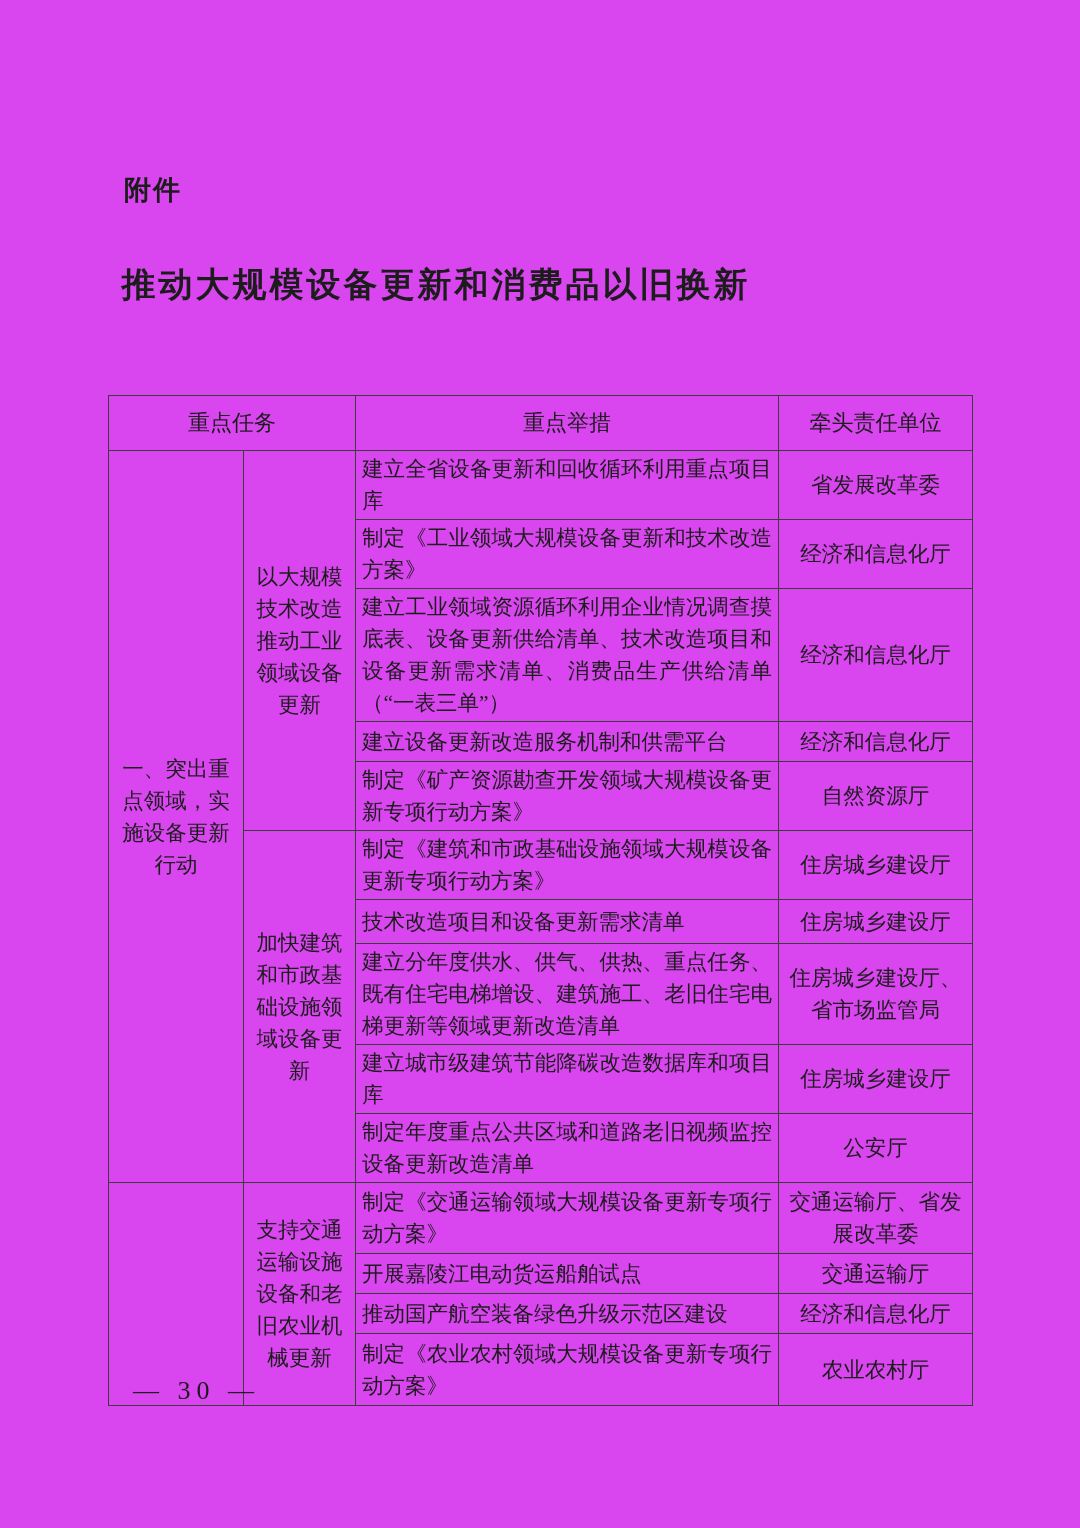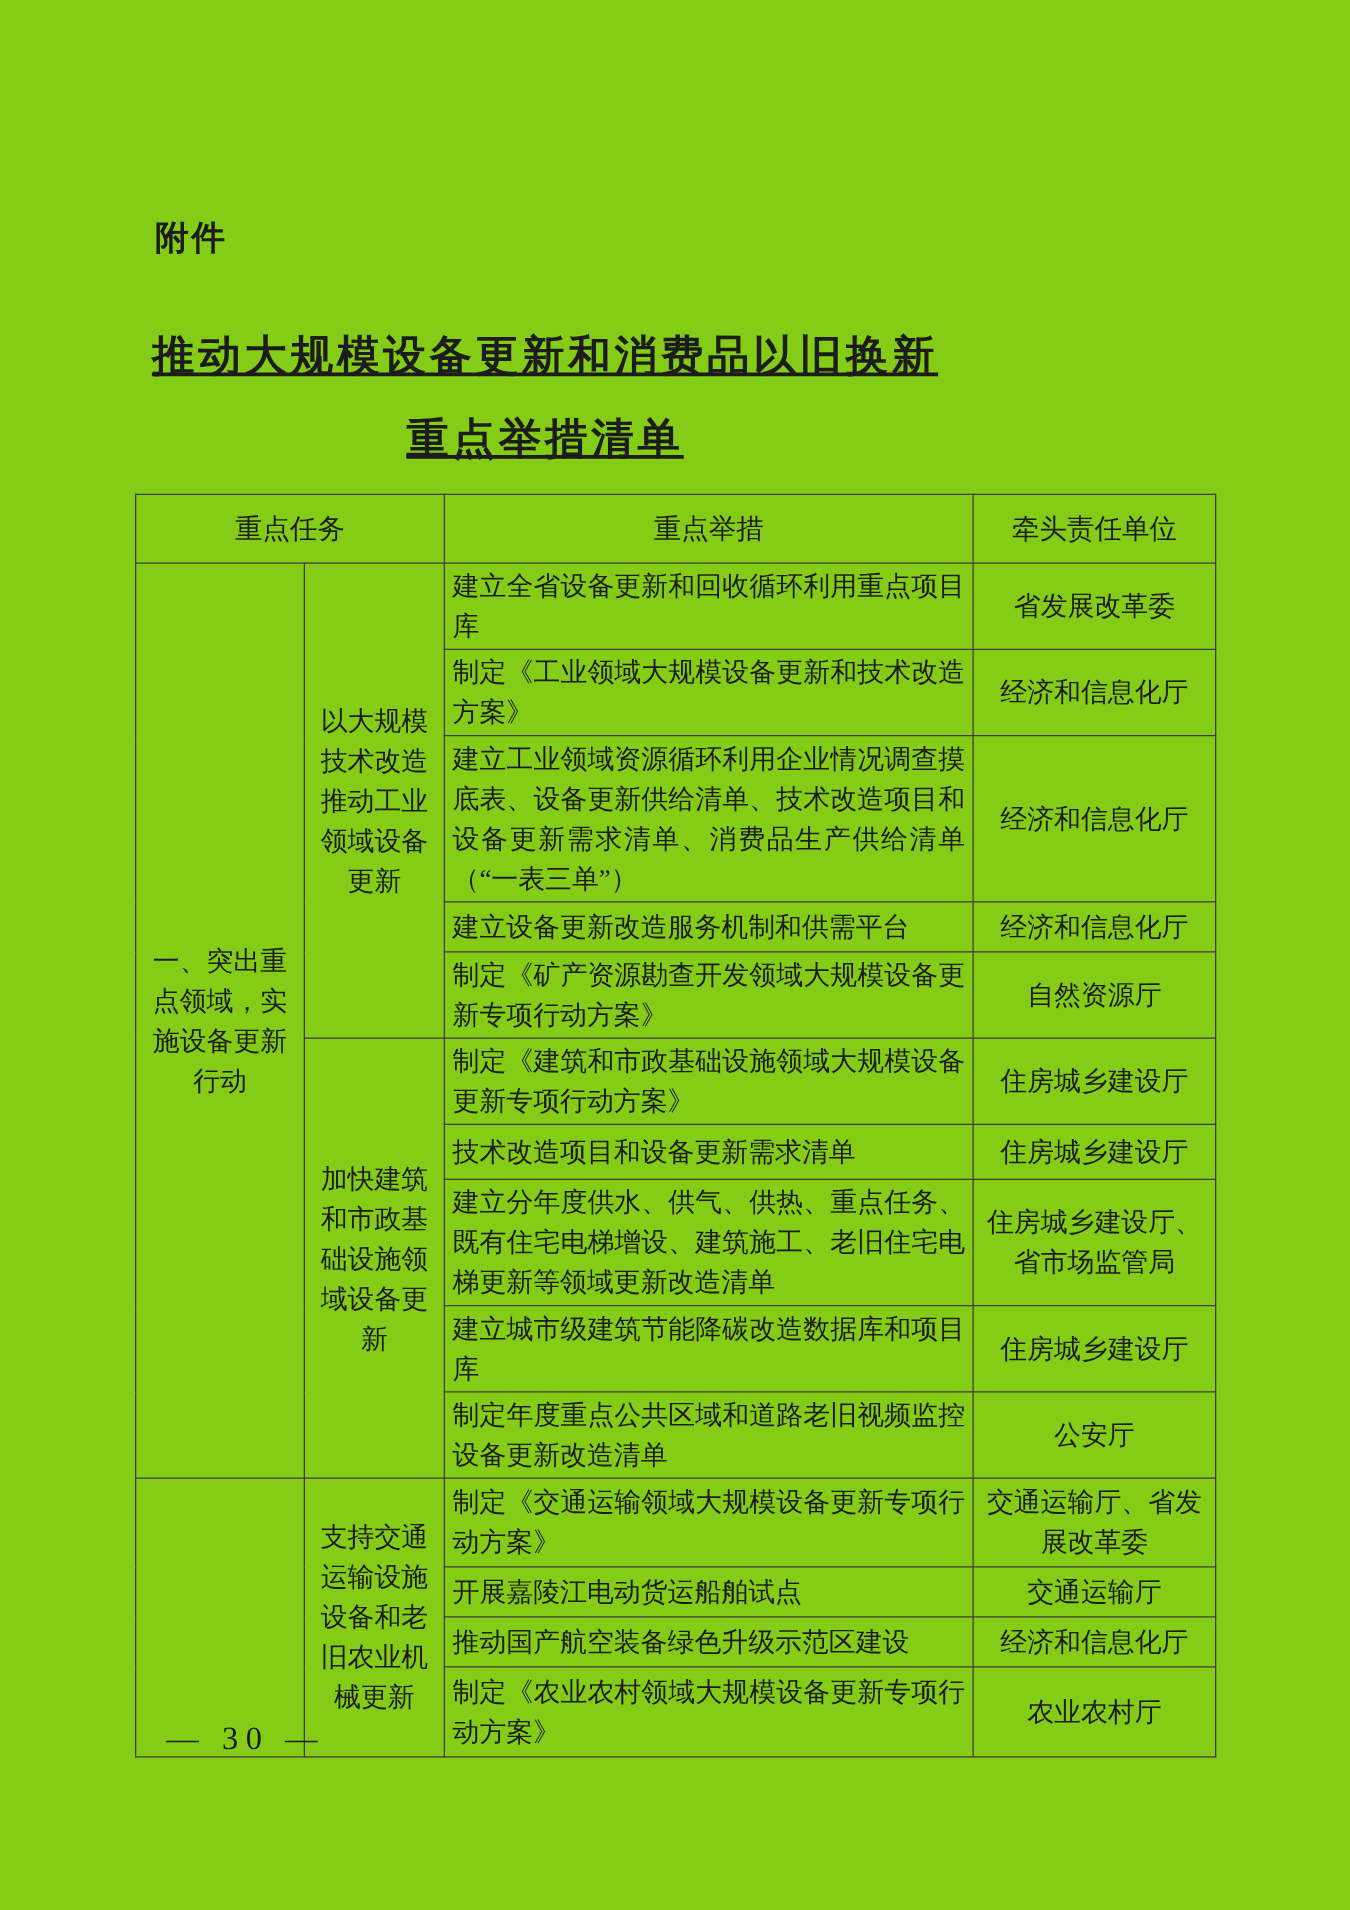--- a/index.html
+++ b/index.html
@@ -10,41 +10,40 @@
     height: 1528px;
     position: relative;
     font-family: "Liberation Serif", "DejaVu Serif", serif;
     color: #1c1c1c;
   }
   .page {
     position: absolute;
     inset: 0;
     width: 1080px;
     height: 1528px;
-    background: #84cc16;
+    background: #d946ef;
     overflow: hidden;
   }
   .attachment {
     position: absolute;
     left: 124px;
     top: 172px;
     font-family: "Liberation Sans", "DejaVu Sans", sans-serif;
     font-weight: 700;
     font-size: 27px;
     letter-spacing: 2px;
   }
   .doc-title {
     position: absolute;
     left: 0;
     width: 872px;
     text-align: center;
     font-weight: 700;
     font-size: 34px;
     letter-spacing: 3px;
-    text-decoration: underline;
   }
   .doc-title.line1 { top: 262px; }
   .doc-title.line2 { top: 328px; }
   table.measures {
     position: absolute;
     left: 108px;
     top: 395px;
     width: 864px;
     border-collapse: collapse;
     table-layout: fixed;
@@ -87,21 +86,20 @@
 </style>
 </head>
 <body>
 
 <div class="page">
 
   <div class="attachment">附件</div>
 
   <div class="doc-title line1">推动大规模设备更新和消费品以旧换新</div>
 
-  <div class="doc-title line2">重点举措清单</div>
 
   <table class="measures">
     <colgroup>
       <col style="width:135px">
       <col style="width:112px">
       <col style="width:423px">
       <col style="width:194px">
     </colgroup>
     <tbody>
       <tr style="height:55px">

